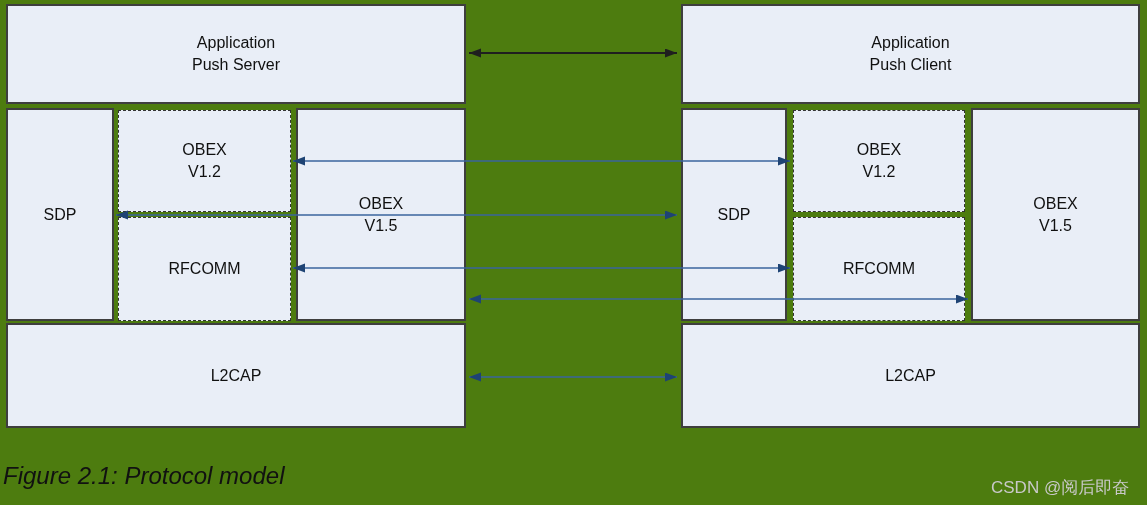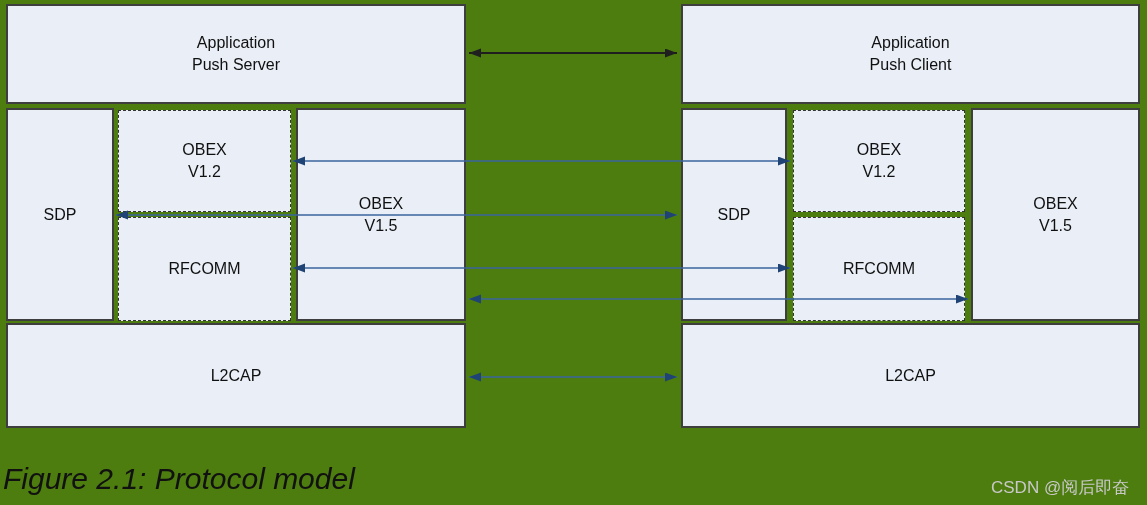--- a/index.html
+++ b/index.html
@@ -43,21 +43,21 @@
     pointer-events: none;
   }
   .arrow-blue { stroke: var(--arrow-blue); stroke-width: 1.7; }
   .arrow-black { stroke: var(--arrow-black); stroke-width: 1.8; }
   #head-blue path { fill: var(--arrow-blue-head); }
   #head-black path { fill: var(--arrow-black); }
   #caption {
     position: absolute;
     left: 3px;
     top: 462px;
-    font-size: 30px;
+    font-size: 24px;
     font-style: italic;
     color: #111111;
     white-space: nowrap;
     z-index: 2;
   }
   #watermark {
     position: absolute;
     left: 991px;
     top: 476px;
     font-size: 17px;

